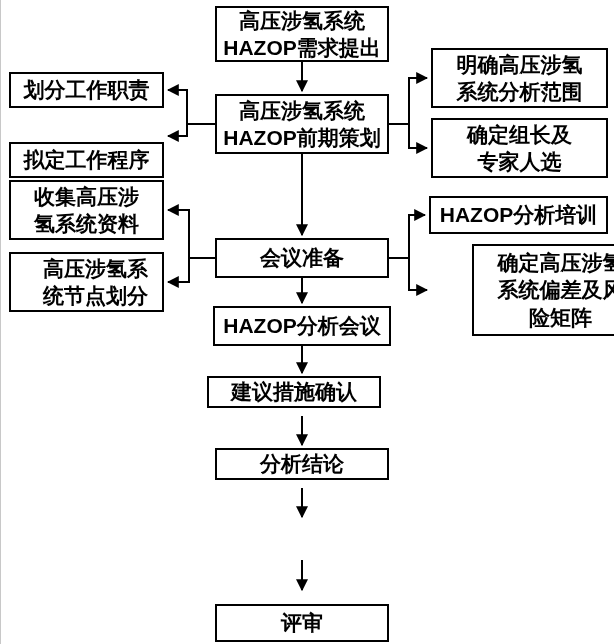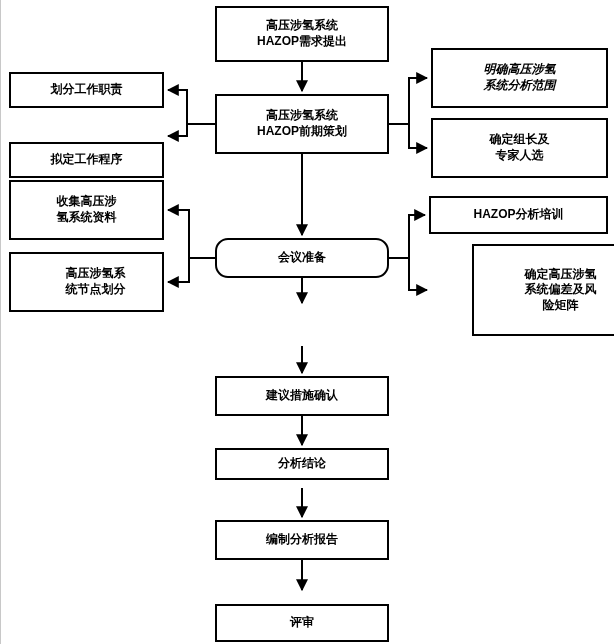--- a/index.html
+++ b/index.html
@@ -17,21 +17,21 @@
     position: absolute;
     box-sizing: border-box;
     border: 2px solid #000000;
     background: #ffffff;
     color: #000000;
     display: flex;
     align-items: center;
     justify-content: center;
     text-align: center;
     font-weight: bold;
-    font-size: 12px;
+    font-size: 21px;
     line-height: 1.3;
     white-space: pre-line;
     padding: 2px;
   }
   .connectors {
     position: absolute;
     left: 0; top: 0;
   }
   .connectors polyline, .connectors line {
     fill: none;
@@ -69,34 +69,34 @@
     <polyline points="214,258 188,258 188,282 167,282" marker-end="url(#arrow)"></polyline>
 
     <polyline points="388,258 408,258 408,215 424,215" marker-end="url(#arrow)"></polyline>
     <polyline points="388,258 408,258 408,290 426,290" marker-end="url(#arrow)"></polyline>
   </svg>
 
   <div class="box" style="left:214px; top:6px;   width:174px; height:56px;">高压涉氢系统
 HAZOP需求提出</div>
   <div class="box" style="left:214px; top:94px;  width:174px; height:60px;">高压涉氢系统
 HAZOP前期策划</div>
-  <div class="box" style="left:214px; top:238px; width:174px; height:40px;border-radius:13px;">会议准备</div>
-  <div class="box" style="left:214px; top:376px; width:174px; height:40px;">建议措施确认</div>
+  <div class="box" style="left:214px; top:238px; width:174px; height:40px;">会议准备</div>
+  <div class="box" style="left:212px; top:306px; width:178px; height:40px;">HAZOP分析会议</div>
+  <div class="box" style="left:206px; top:376px; width:174px; height:32px;">建议措施确认</div>
   <div class="box" style="left:214px; top:448px; width:174px; height:32px;">分析结论</div>
-  <div class="box" style="left:214px; top:520px; width:174px; height:40px;">编制分析报告</div>
   <div class="box" style="left:214px; top:593px; width:174px; height:38px;margin-top:11px;">评审</div>
 
   <div class="box" style="left:8px; top:72px;  width:155px; height:36px;">划分工作职责</div>
   <div class="box" style="left:8px; top:118px; width:155px; height:36px;margin-top:24px;">拟定工作程序</div>
   <div class="box" style="left:8px; top:180px; width:155px; height:60px;">收集高压涉
 氢系统资料</div>
   <div class="box" style="left:8px; top:252px; width:155px; height:60px;padding-left:20px;">高压涉氢系
 统节点划分</div>
 
-  <div class="box" style="left:430px; top:48px;  width:177px; height:60px;font-style:italic;">明确高压涉氢
+  <div class="box" style="left:430px; top:48px;  width:177px; height:60px;">明确高压涉氢
 系统分析范围</div>
   <div class="box" style="left:430px; top:118px; width:177px; height:60px;">确定组长及
 专家人选</div>
   <div class="box" style="left:428px; top:196px; width:179px; height:38px;">HAZOP分析培训</div>
   <div class="box" style="left:430px; top:244px; width:177px; height:92px;margin-left:41px;">确定高压涉氢
 系统偏差及风
 险矩阵</div>
 
 </div>
 

